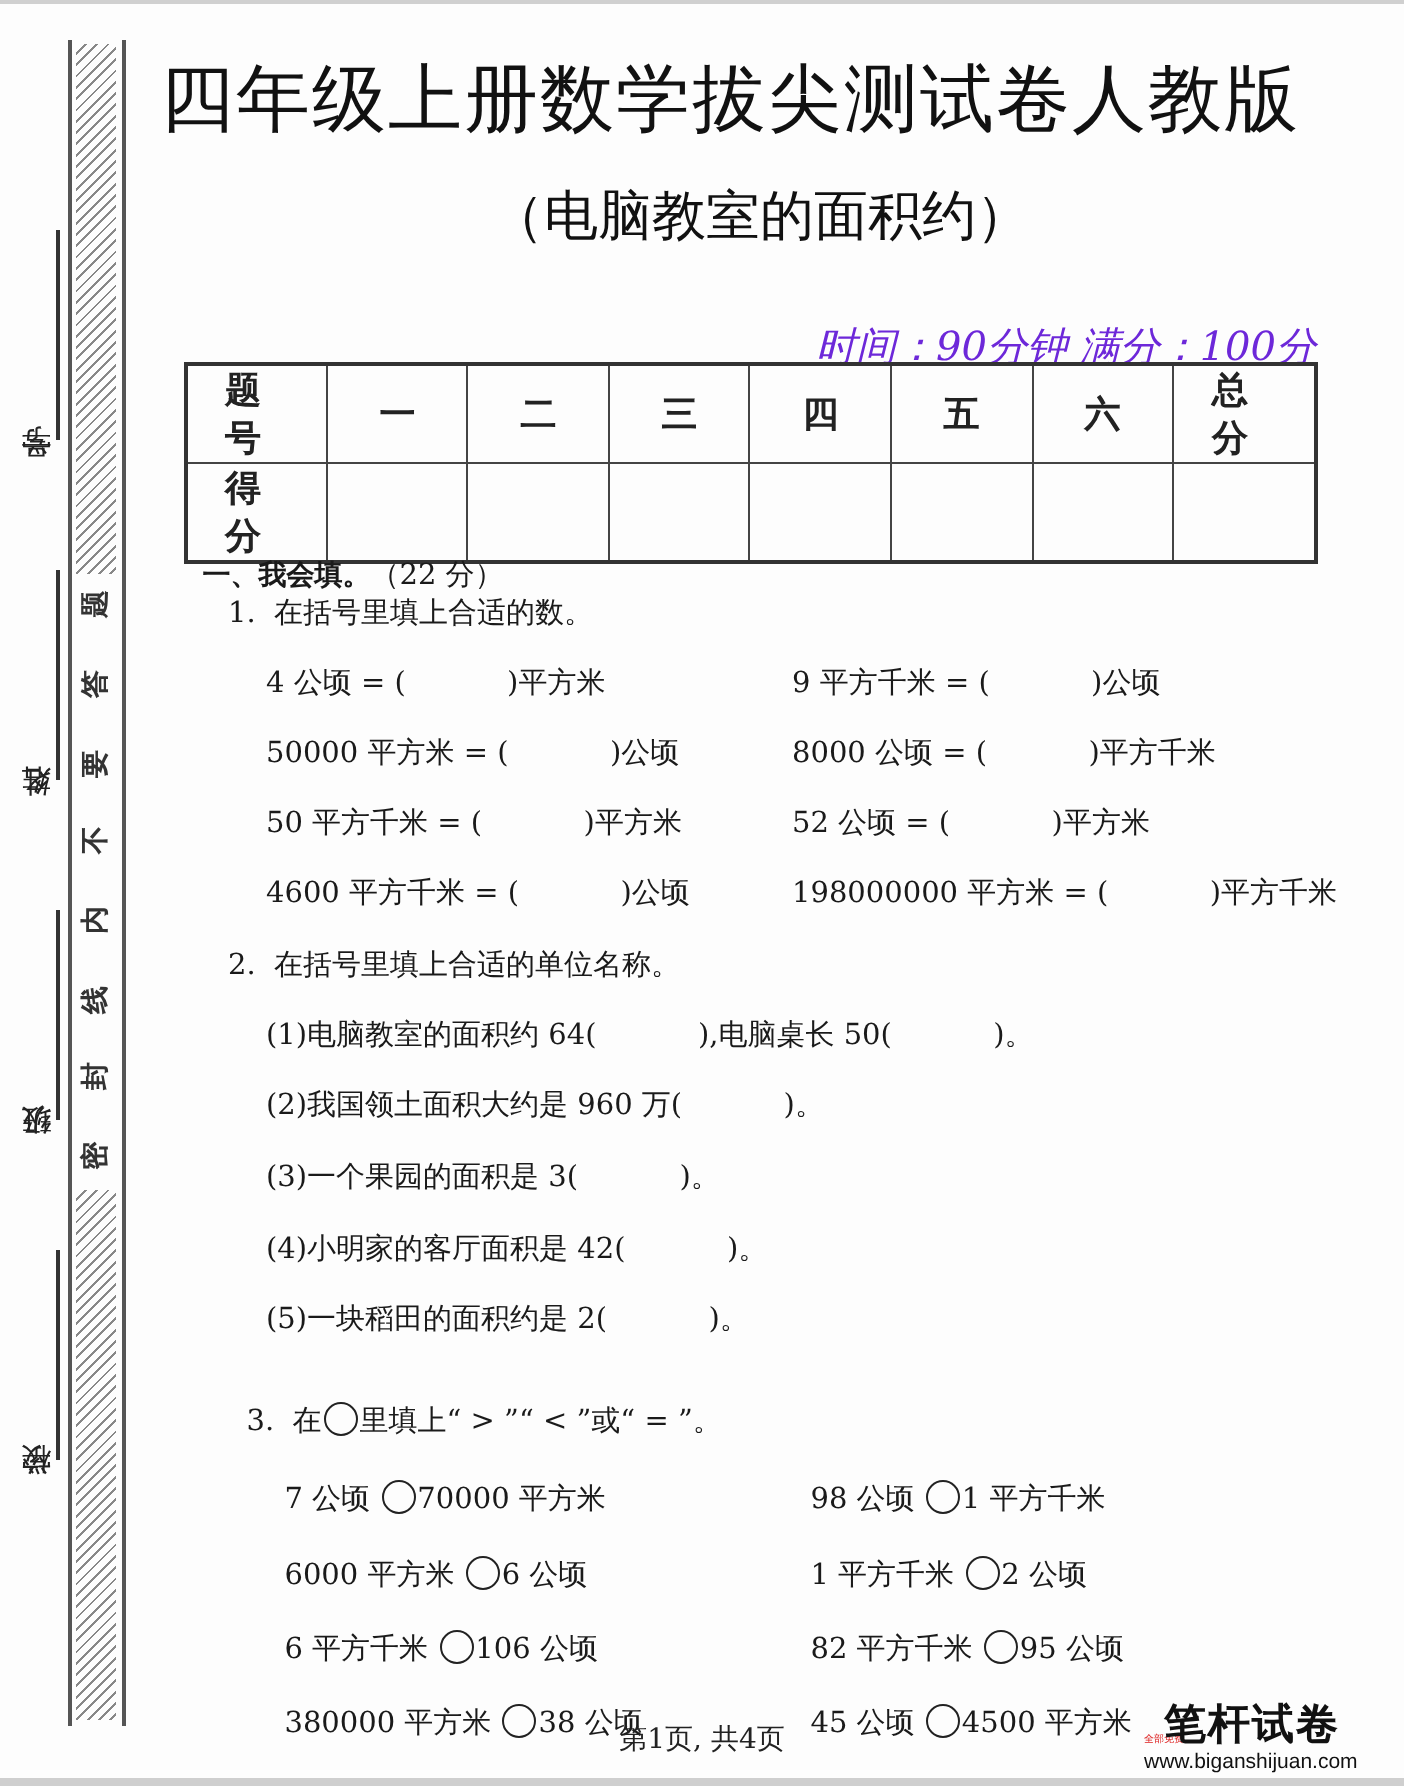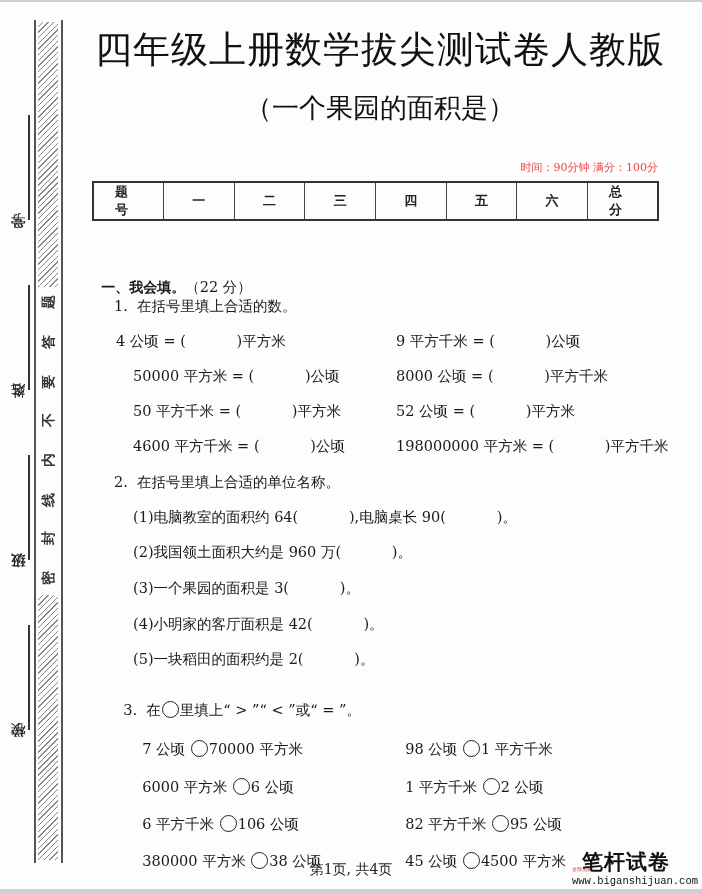--- a/index.html
+++ b/index.html
@@ -30,56 +30,56 @@
   .field { position: absolute; left: 6px; width: 24px; }
   .field-label {
     position: absolute; left: 0; width: 24px; height: 40px; line-height: 24px;
     font-size: 15px; color: #222; writing-mode: vertical-rl; transform: rotate(180deg);
     text-align: center;
   }
   .field-line { position: absolute; left: 22px; width: 2px; background: #333; }
 
   
   .title {
-    position: absolute; left: 80px; top: 25px; width: 600px; text-align: center;
+    position: absolute; left: 80px; top: 25px; width: 600px; text-align: left;
     font-size: 37px; letter-spacing: 1px; color: #111; font-family: "DejaVu Serif", serif;
   }
   .subtitle {
     position: absolute; left: 80px; top: 90px; width: 600px; text-align: center;
     font-size: 27px; color: #111;
   }
   .meta {
-    position: absolute; right: 44px; top: 160px; font-size: 11px; color: #ef4444;
+    position: absolute; right: 44px; top: 160px; font-size: 20px; color: #6d28d9; font-style: italic;
   }
 
   
   table.score {
     position: absolute; left: 92px; top: 181px; width: 567px; border-collapse: collapse;
-    font-family: "DejaVu Sans", sans-serif; font-weight: bold; font-size: 13px;
+    font-family: "DejaVu Sans", sans-serif; font-weight: bold; font-size: 18px;
   }
   table.score td {
     border: 1px solid #444; height: 24px; text-align: center; padding: 0; color: #222;
   }
   table.score { border: 2px solid #333; }
   td.hd { width: 70px; letter-spacing: 14px; padding-left: 10px; }
   td.cell { width: 71px; }
 
   
   .sec { position: absolute; font-size: 14.5px; color: #1a1a1a; white-space: pre; }
   .sec-title { font-family: "DejaVu Sans", sans-serif; font-weight: bold; font-size: 14px; }
   .circle {
     display: inline-block; width: 15px; height: 15px; border: 1.5px solid #222; border-radius: 50%;
     vertical-align: -3px; margin: 0 1px;
   }
 
   .footer { position: absolute; left: 0; top: 861px; width: 702px; text-align: center; font-size: 14px; color: #222; }
   .logo { position: absolute; left: 572px; top: 848px; width: 130px; }
   .logo-main { font-family: "DejaVu Sans", sans-serif; font-size: 21px; font-weight: bold; color: #111; position: absolute; left: 10px; top: 0; letter-spacing: 1px; }
   .logo-small { position: absolute; left: 0; top: 18px; font-size: 5px; color: #d22; font-family: "DejaVu Sans", sans-serif; }
-  .logo-url { position: absolute; left: 0; top: 27px; font-family: Liberation Mono, monospace; font-size: 10.5px; color: #111; }
+  .logo-url { position: absolute; left: 0; top: 27px; font-family: Liberation Sans, sans-serif; font-size: 10.5px; color: #111; }
 </style>
 </head>
 <body>
 
 <div class="topline"></div>
 
 <div>
   <div class="bind-line1"></div>
   <div class="bind-line2"></div>
   <div class="hatch top"></div>
@@ -108,54 +108,64 @@
     <div class="field-line" style="top:0; height:105px"></div>
     <div class="field-label" style="top:105px">班级</div>
   </div>
   <div class="field" style="top:625px">
     <div class="field-line" style="top:0; height:105px"></div>
     <div class="field-label" style="top:105px">学校</div>
   </div>
 </div>
 
 <div class="title">四年级上册数学拔尖测试卷人教版</div>
-<div class="subtitle">（一个果园的面积是）</div>
+<div class="subtitle">（电脑教室的面积约）</div>
 <div class="meta">时间：90分钟  满分：100分</div>
 
 <table class="score">
   <tbody>
       <tr>
     <td class="hd">题  号</td>
     <td class="cell">一</td>
     <td class="cell">二</td>
     <td class="cell">三</td>
     <td class="cell">四</td>
     <td class="cell">五</td>
     <td class="cell">六</td>
     <td class="hd">总  分</td>
   </tr>
+  <tr>
+    <td class="hd">得  分</td>
+    <td class="cell"></td>
+    <td class="cell"></td>
+    <td class="cell"></td>
+    <td class="cell"></td>
+    <td class="cell"></td>
+    <td class="cell"></td>
+    <td class="cell"></td>
+  </tr>
 </tbody>
   </table>
 
 <div class="sec" style="left:92px; top:262px">
   <span class="sec-title">一、我会填。</span><span class="pts">（22 分）</span>
 </div>
 
 <div class="sec" style="left:114px; top:297px">1.  在括号里填上合适的数。</div>
-<div class="sec" style="left:116px; top:332px">4 公顷 = (           )平方米</div>
+<div class="sec" style="left:133px; top:332px">4 公顷 = (           )平方米</div>
 <div class="sec" style="left:396px; top:332px">9 平方千米 = (           )公顷</div>
 <div class="sec" style="left:133px; top:367px">50000 平方米 = (           )公顷</div>
 <div class="sec" style="left:396px; top:367px">8000 公顷 = (           )平方千米</div>
 <div class="sec" style="left:133px; top:402px">50 平方千米 = (           )平方米</div>
 <div class="sec" style="left:396px; top:402px">52 公顷 = (           )平方米</div>
 <div class="sec" style="left:133px; top:437px">4600 平方千米 = (           )公顷</div>
 <div class="sec" style="left:396px; top:437px">198000000 平方米 = (           )平方千米</div>
 
 <div class="sec" style="left:114px; top:473px">2.  在括号里填上合适的单位名称。</div>
-<div class="sec" style="left:133px; top:508px">(1)电脑教室的面积约 64(           ),电脑桌长 90(           )。</div>
+<div class="sec" style="left:133px; top:508px">(1)电脑教室的面积约 64(           ),电脑桌长 50(           )。</div>
 <div class="sec" style="left:133px; top:543px">(2)我国领土面积大约是 960 万(           )。</div>
 <div class="sec" style="left:133px; top:579px">(3)一个果园的面积是 3(           )。</div>
 <div class="sec" style="left:133px; top:615px">(4)小明家的客厅面积是 42(           )。</div>
 <div class="sec" style="left:133px; top:650px">(5)一块稻田的面积约是 2(           )。</div>
 
 <div class="sec" style="left:114px; top:685px">
   <span>3.  在</span><span class="circle"></span><span>里填上“ &gt; ”“ &lt; ”或“ = ”。</span>
 </div>
 
 <div class="sec" style="left:133px; top:724px">

